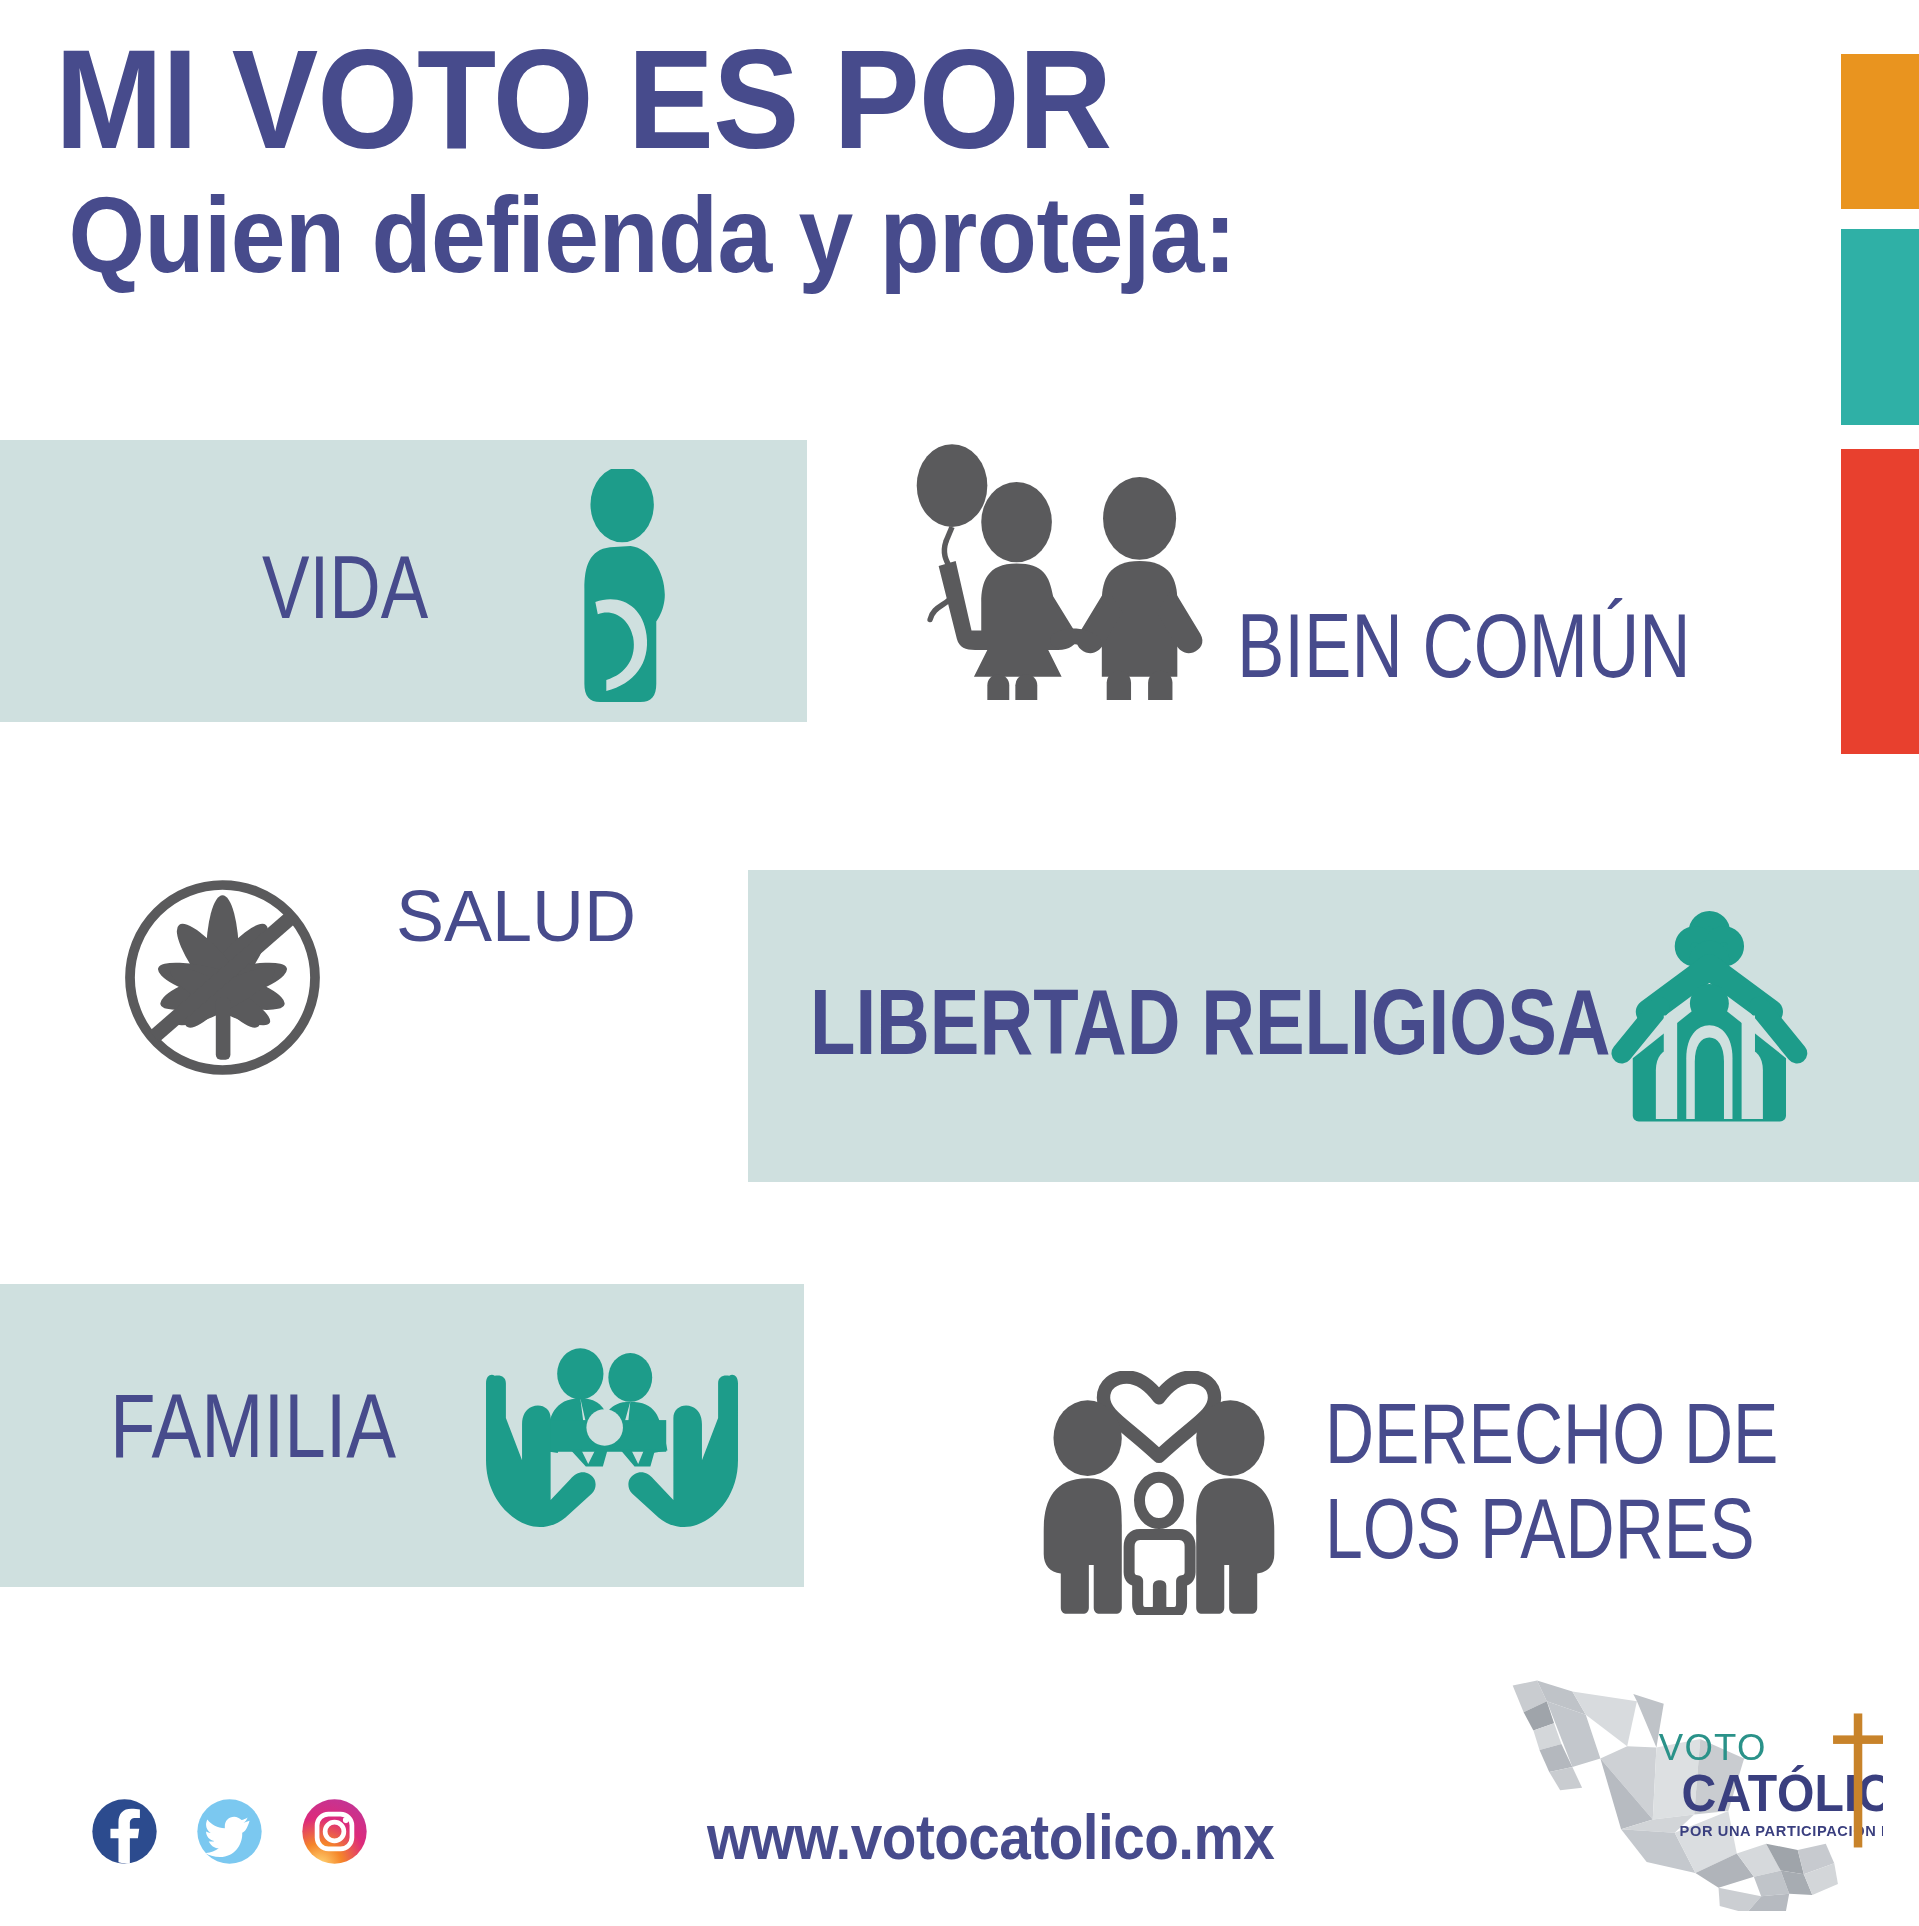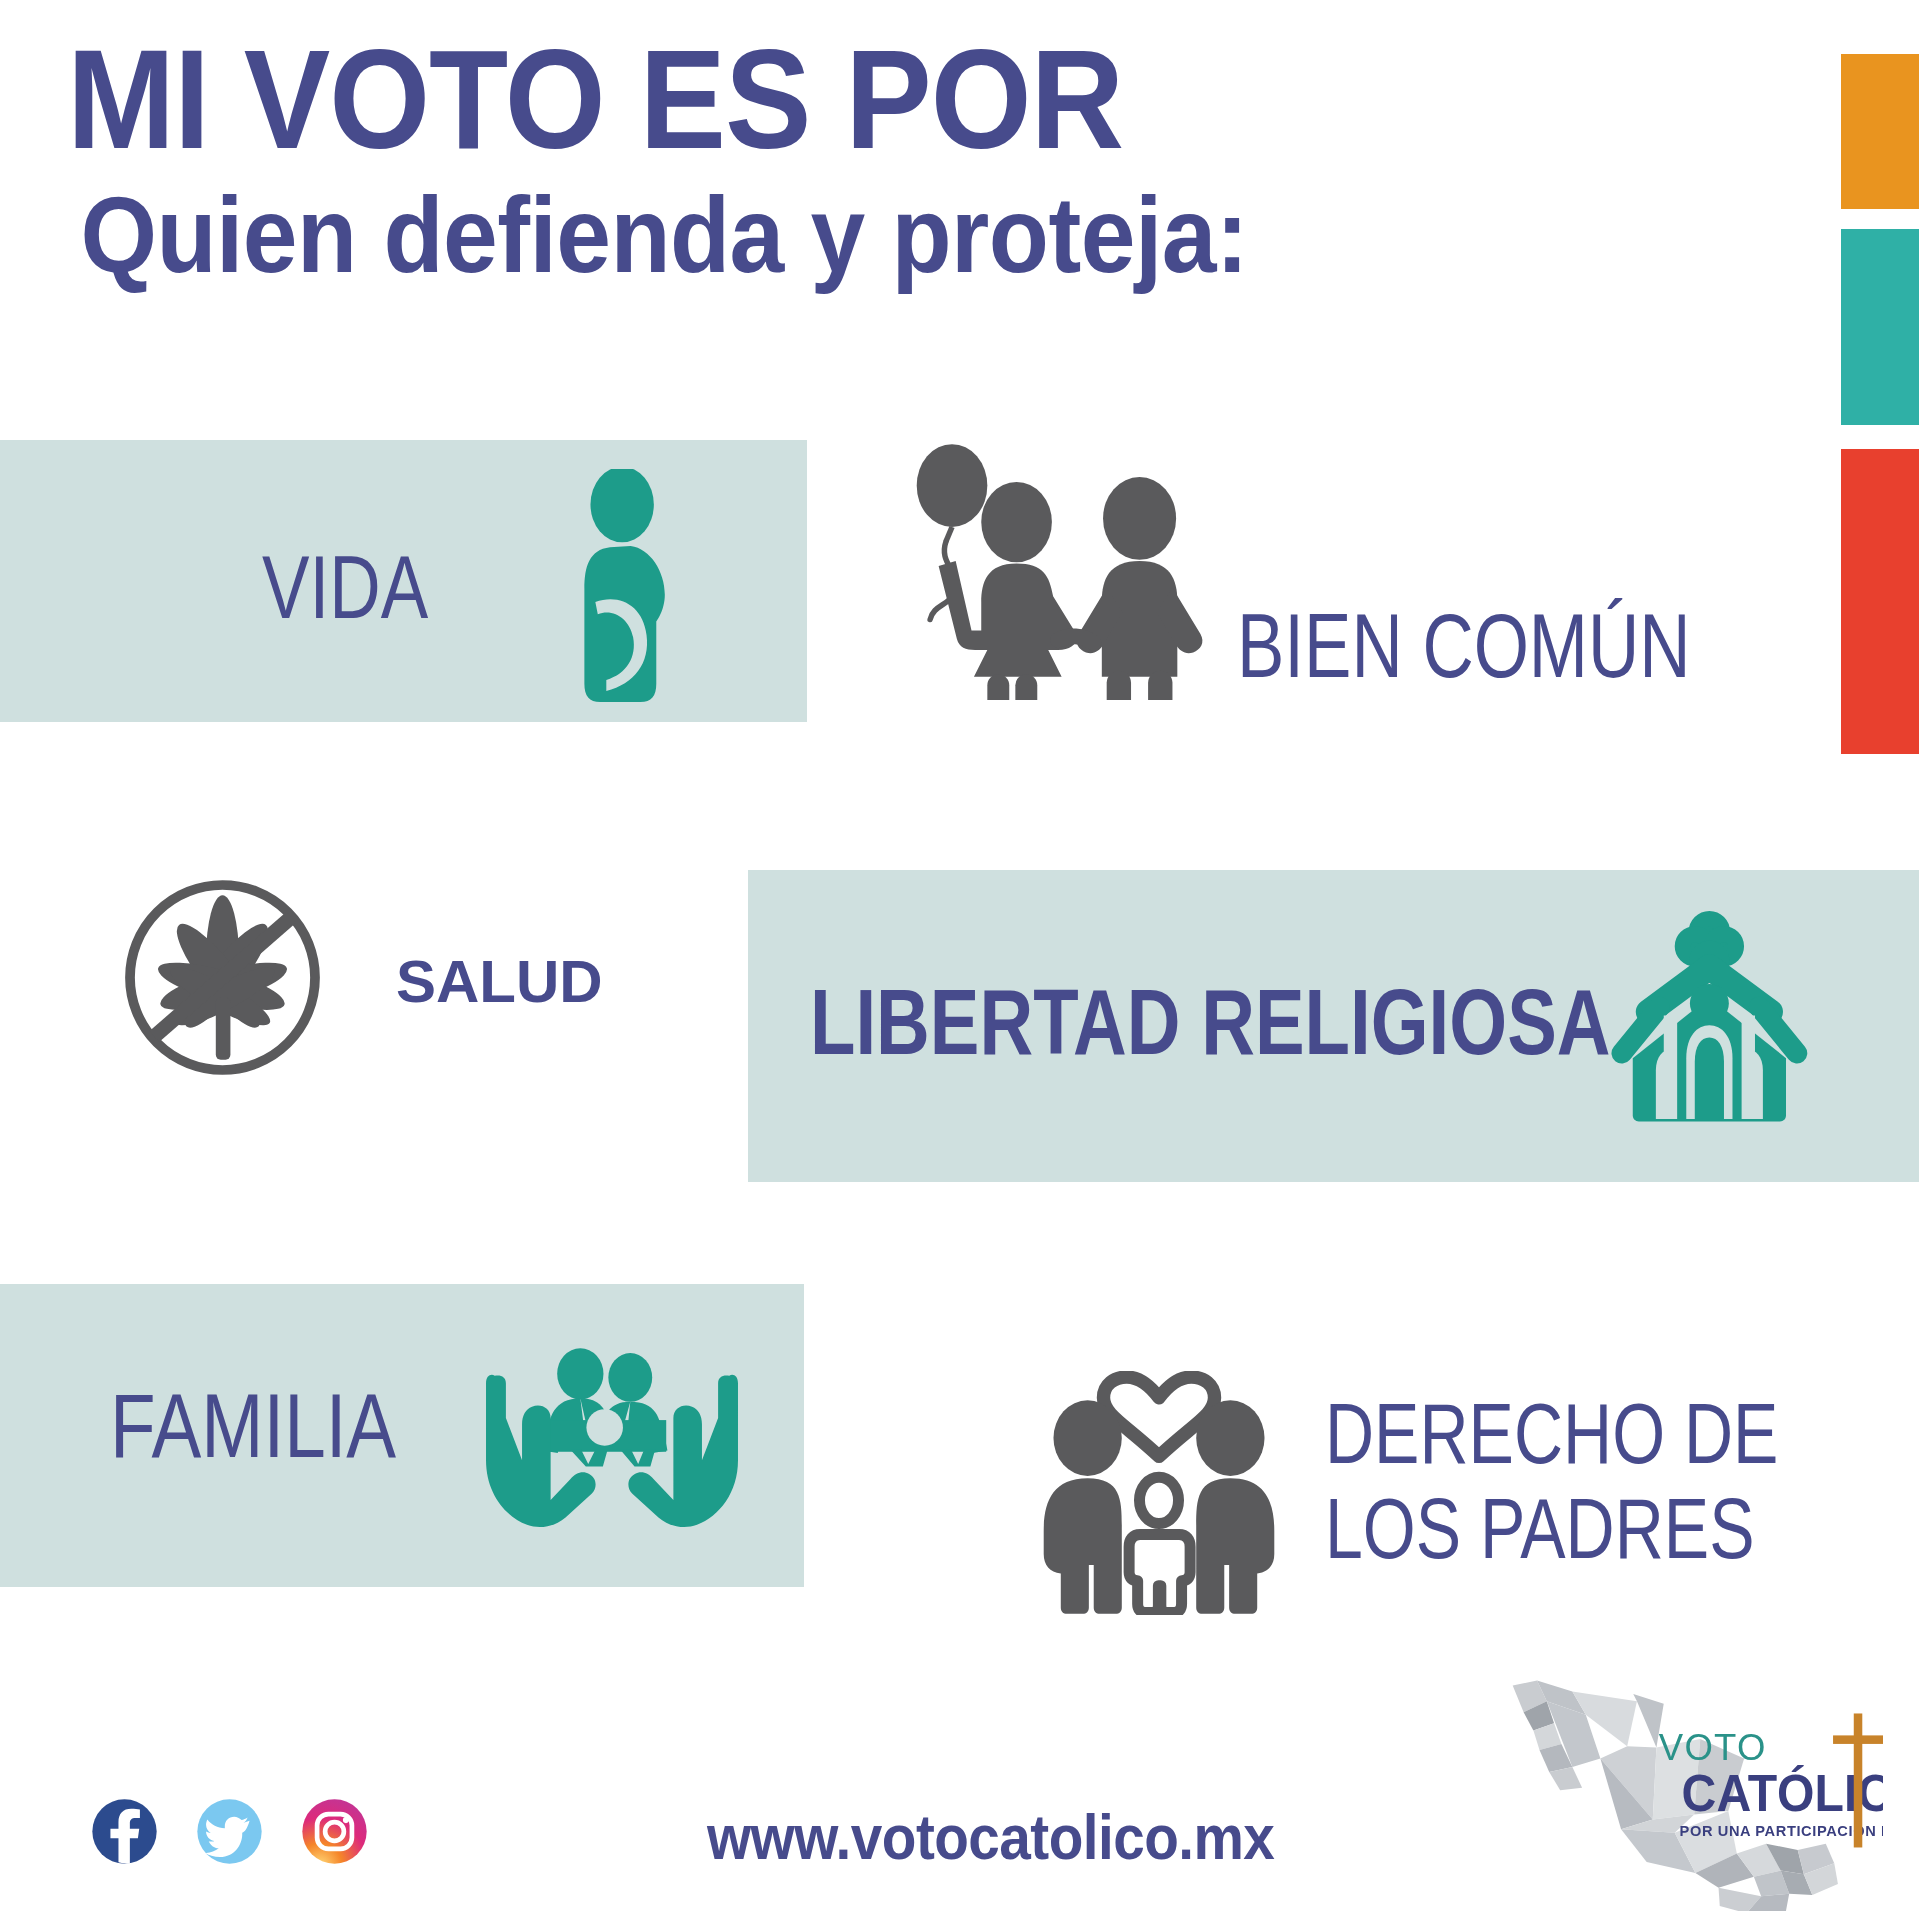--- a/index.html
+++ b/index.html
@@ -2,21 +2,21 @@
 <html style="font-size:9.7px"><head>
 <meta charset="utf-8">
 <style>
   html,body{margin:0;padding:0;background:#fff;}
   body{width:1919px;height:1926px;position:relative;overflow:hidden;
        font-family:"Liberation Sans","DejaVu Sans",sans-serif;}
 
   .abs{position:absolute;}
 
   
-  #header{left:67px;top:30.5px;width:1724px;}
+  #header{left:55px;top:30.5px;width:1724px;}
   #title-main{
     font-size:141px;line-height:0.97;font-weight:700;letter-spacing:-1.2px;
     color:#474B8C;transform:scaleX(0.92);transform-origin:left center;
     white-space:nowrap;margin:0;
   }
   #title-sub{
     font-size:107px;line-height:1.08;font-weight:700;letter-spacing:-0.6px;
     color:#474B8C;transform:scaleX(0.92);transform-origin:left center;
     white-space:nowrap;margin:0;padding-top:11px;padding-left:14.6px;
   }
@@ -33,21 +33,21 @@
   #band-libertad{left:748px;top:870px;width:1171px;height:312px;}
   #band-familia{left:0;top:1284px;width:804px;height:303px;}
 
   
   .lbl{color:#474B8C;white-space:nowrap;}
 
   #lbl-vida{left:262px;top:536px;font-size:89px;font-weight:400;
             transform:scaleX(0.80);transform-origin:left top;}
   #lbl-biencomun{left:1237px;top:594px;font-size:91px;font-weight:400;
             transform:scaleX(0.78);transform-origin:left top;}
-  #lbl-salud{left:396px;top:947px;font-size:60px;font-weight:700;}
+  #lbl-salud{left:396px;top:875px;font-size:72px;font-weight:400;}
   #lbl-libertad{left:810px;top:969px;font-size:93px;font-weight:700;
             transform:scaleX(0.80);transform-origin:left top;}
   #lbl-familia{left:110px;top:1374px;font-size:91px;font-weight:400;
             transform:scaleX(0.82);transform-origin:left top;}
   #lbl-padres{left:1325px;top:1386px;font-size:85px;font-weight:400;
             line-height:1.12;transform:scaleX(0.80);transform-origin:left top;}
 
   
   #social{left:91px;top:1798px;display:flex;gap:38px;align-items:center;}
   .social-ic{width:67px;height:67px;display:block;}

